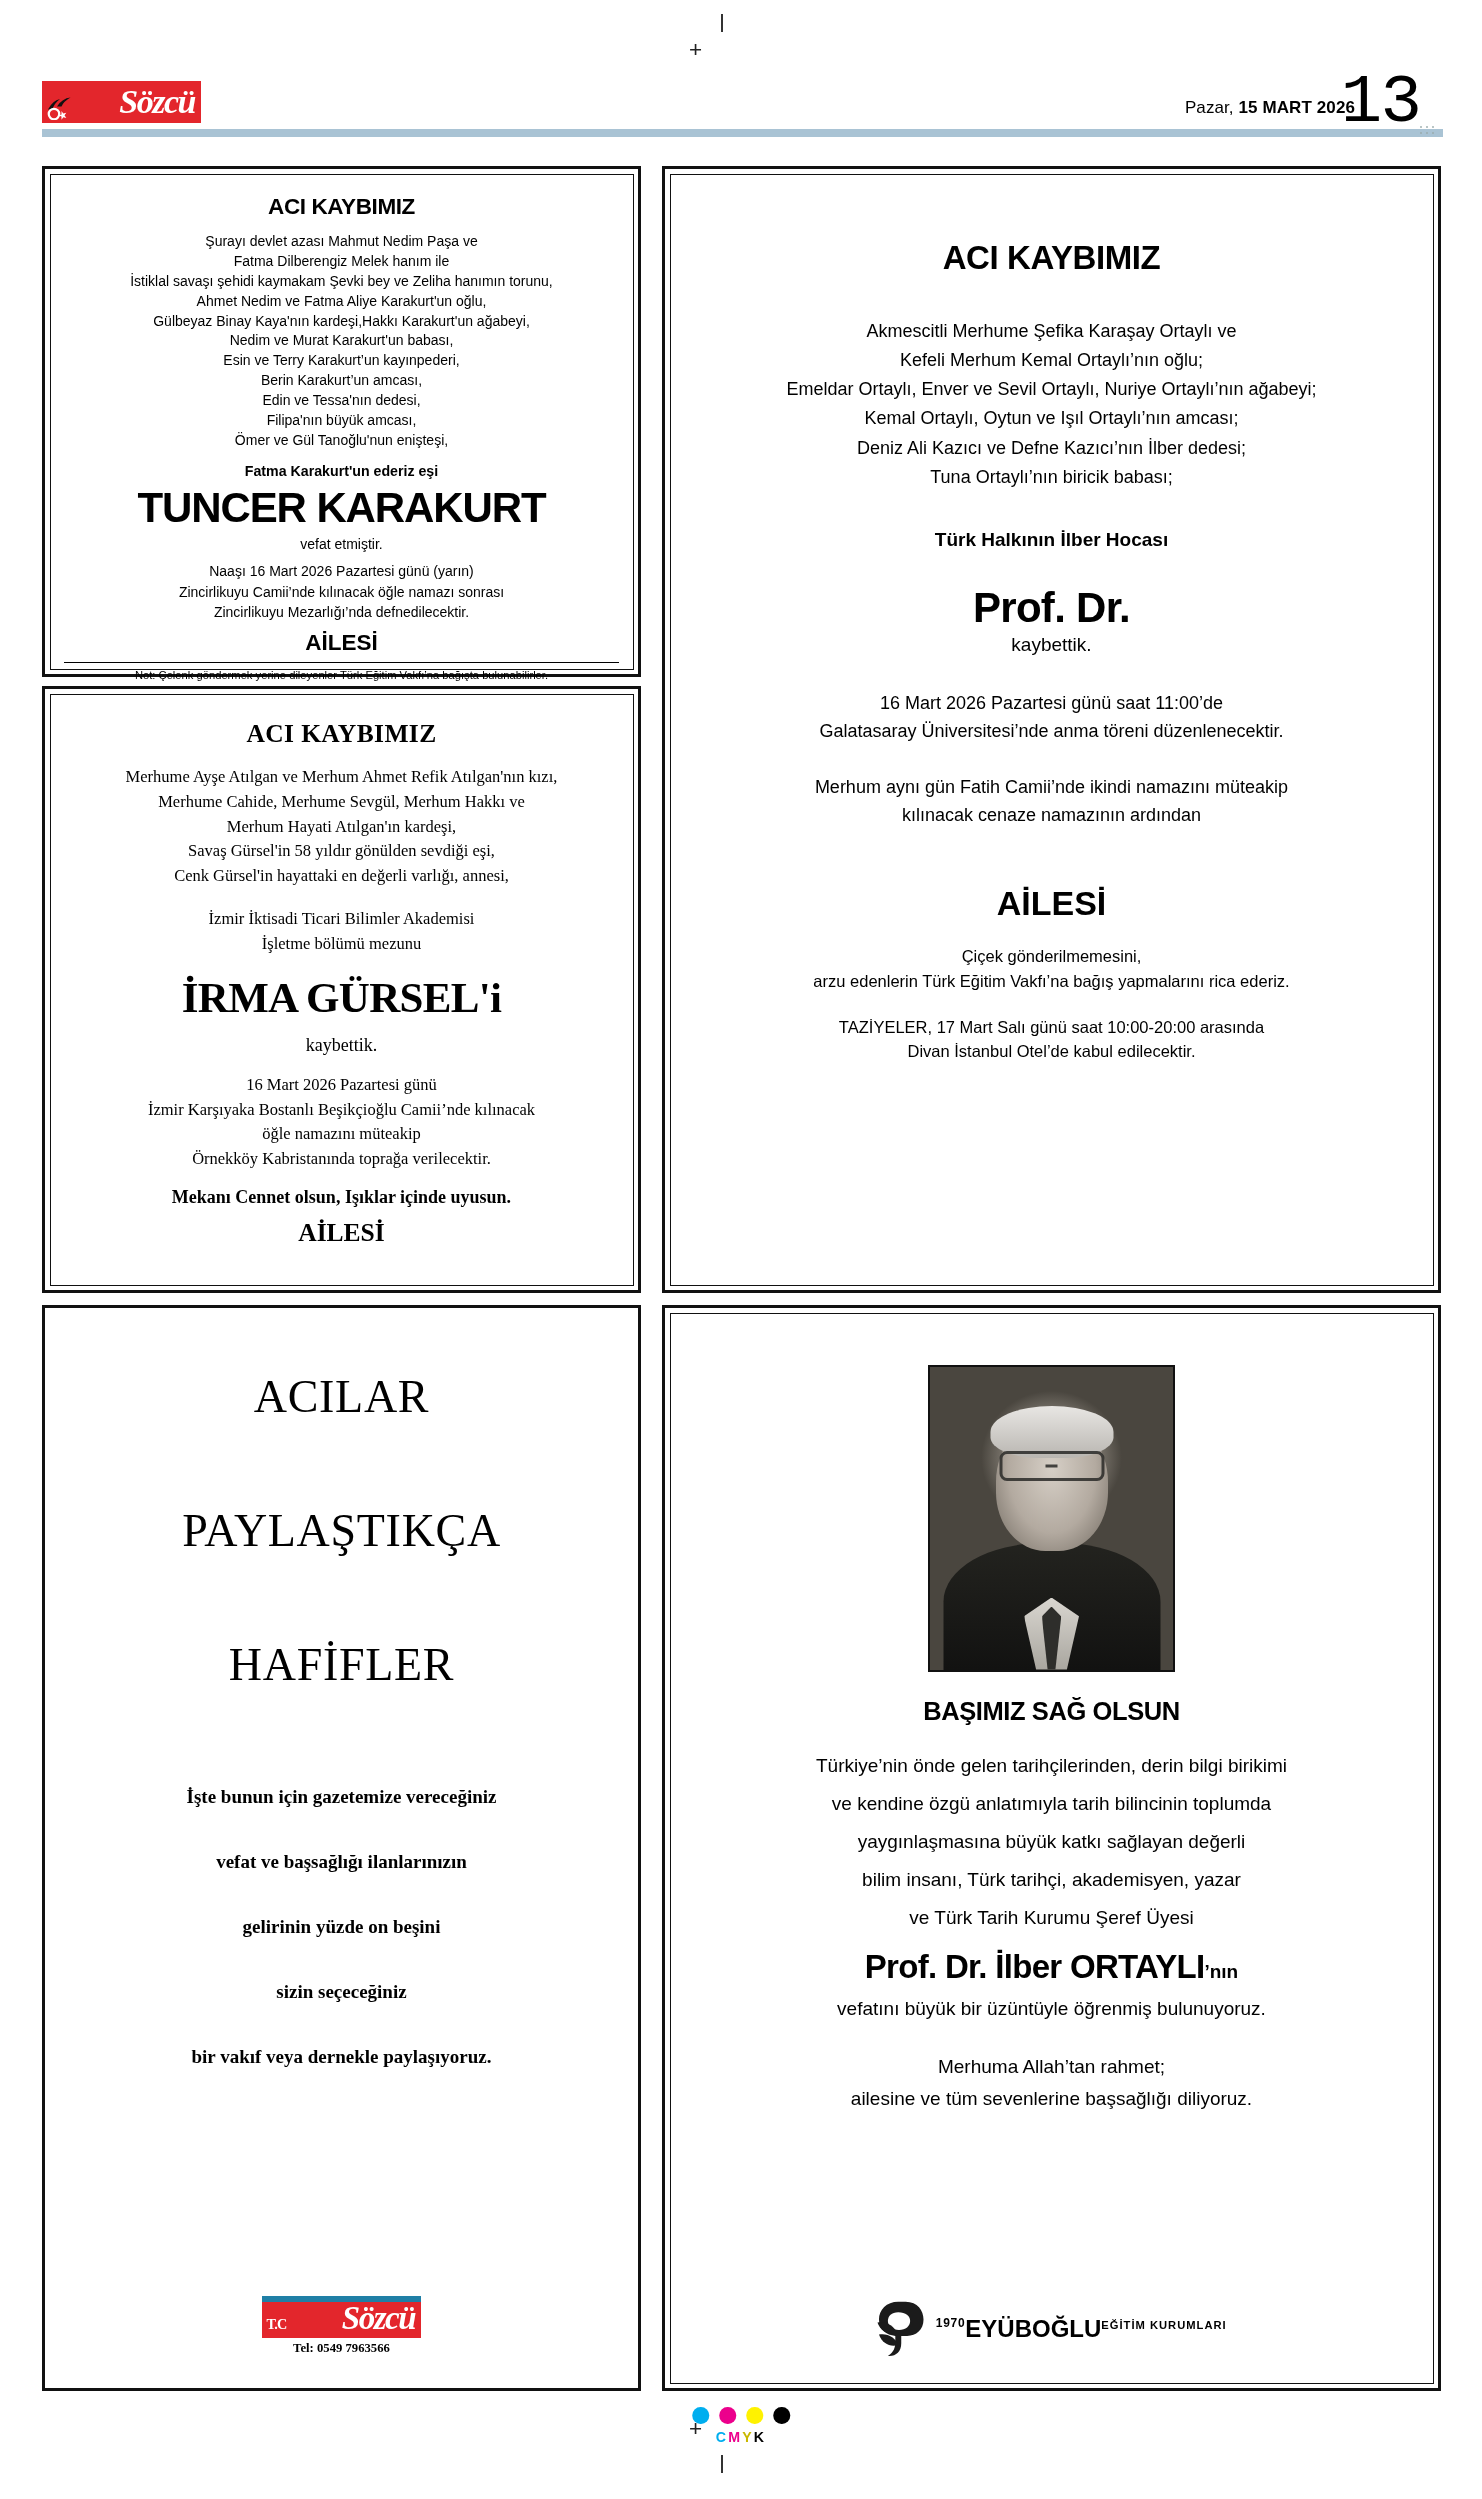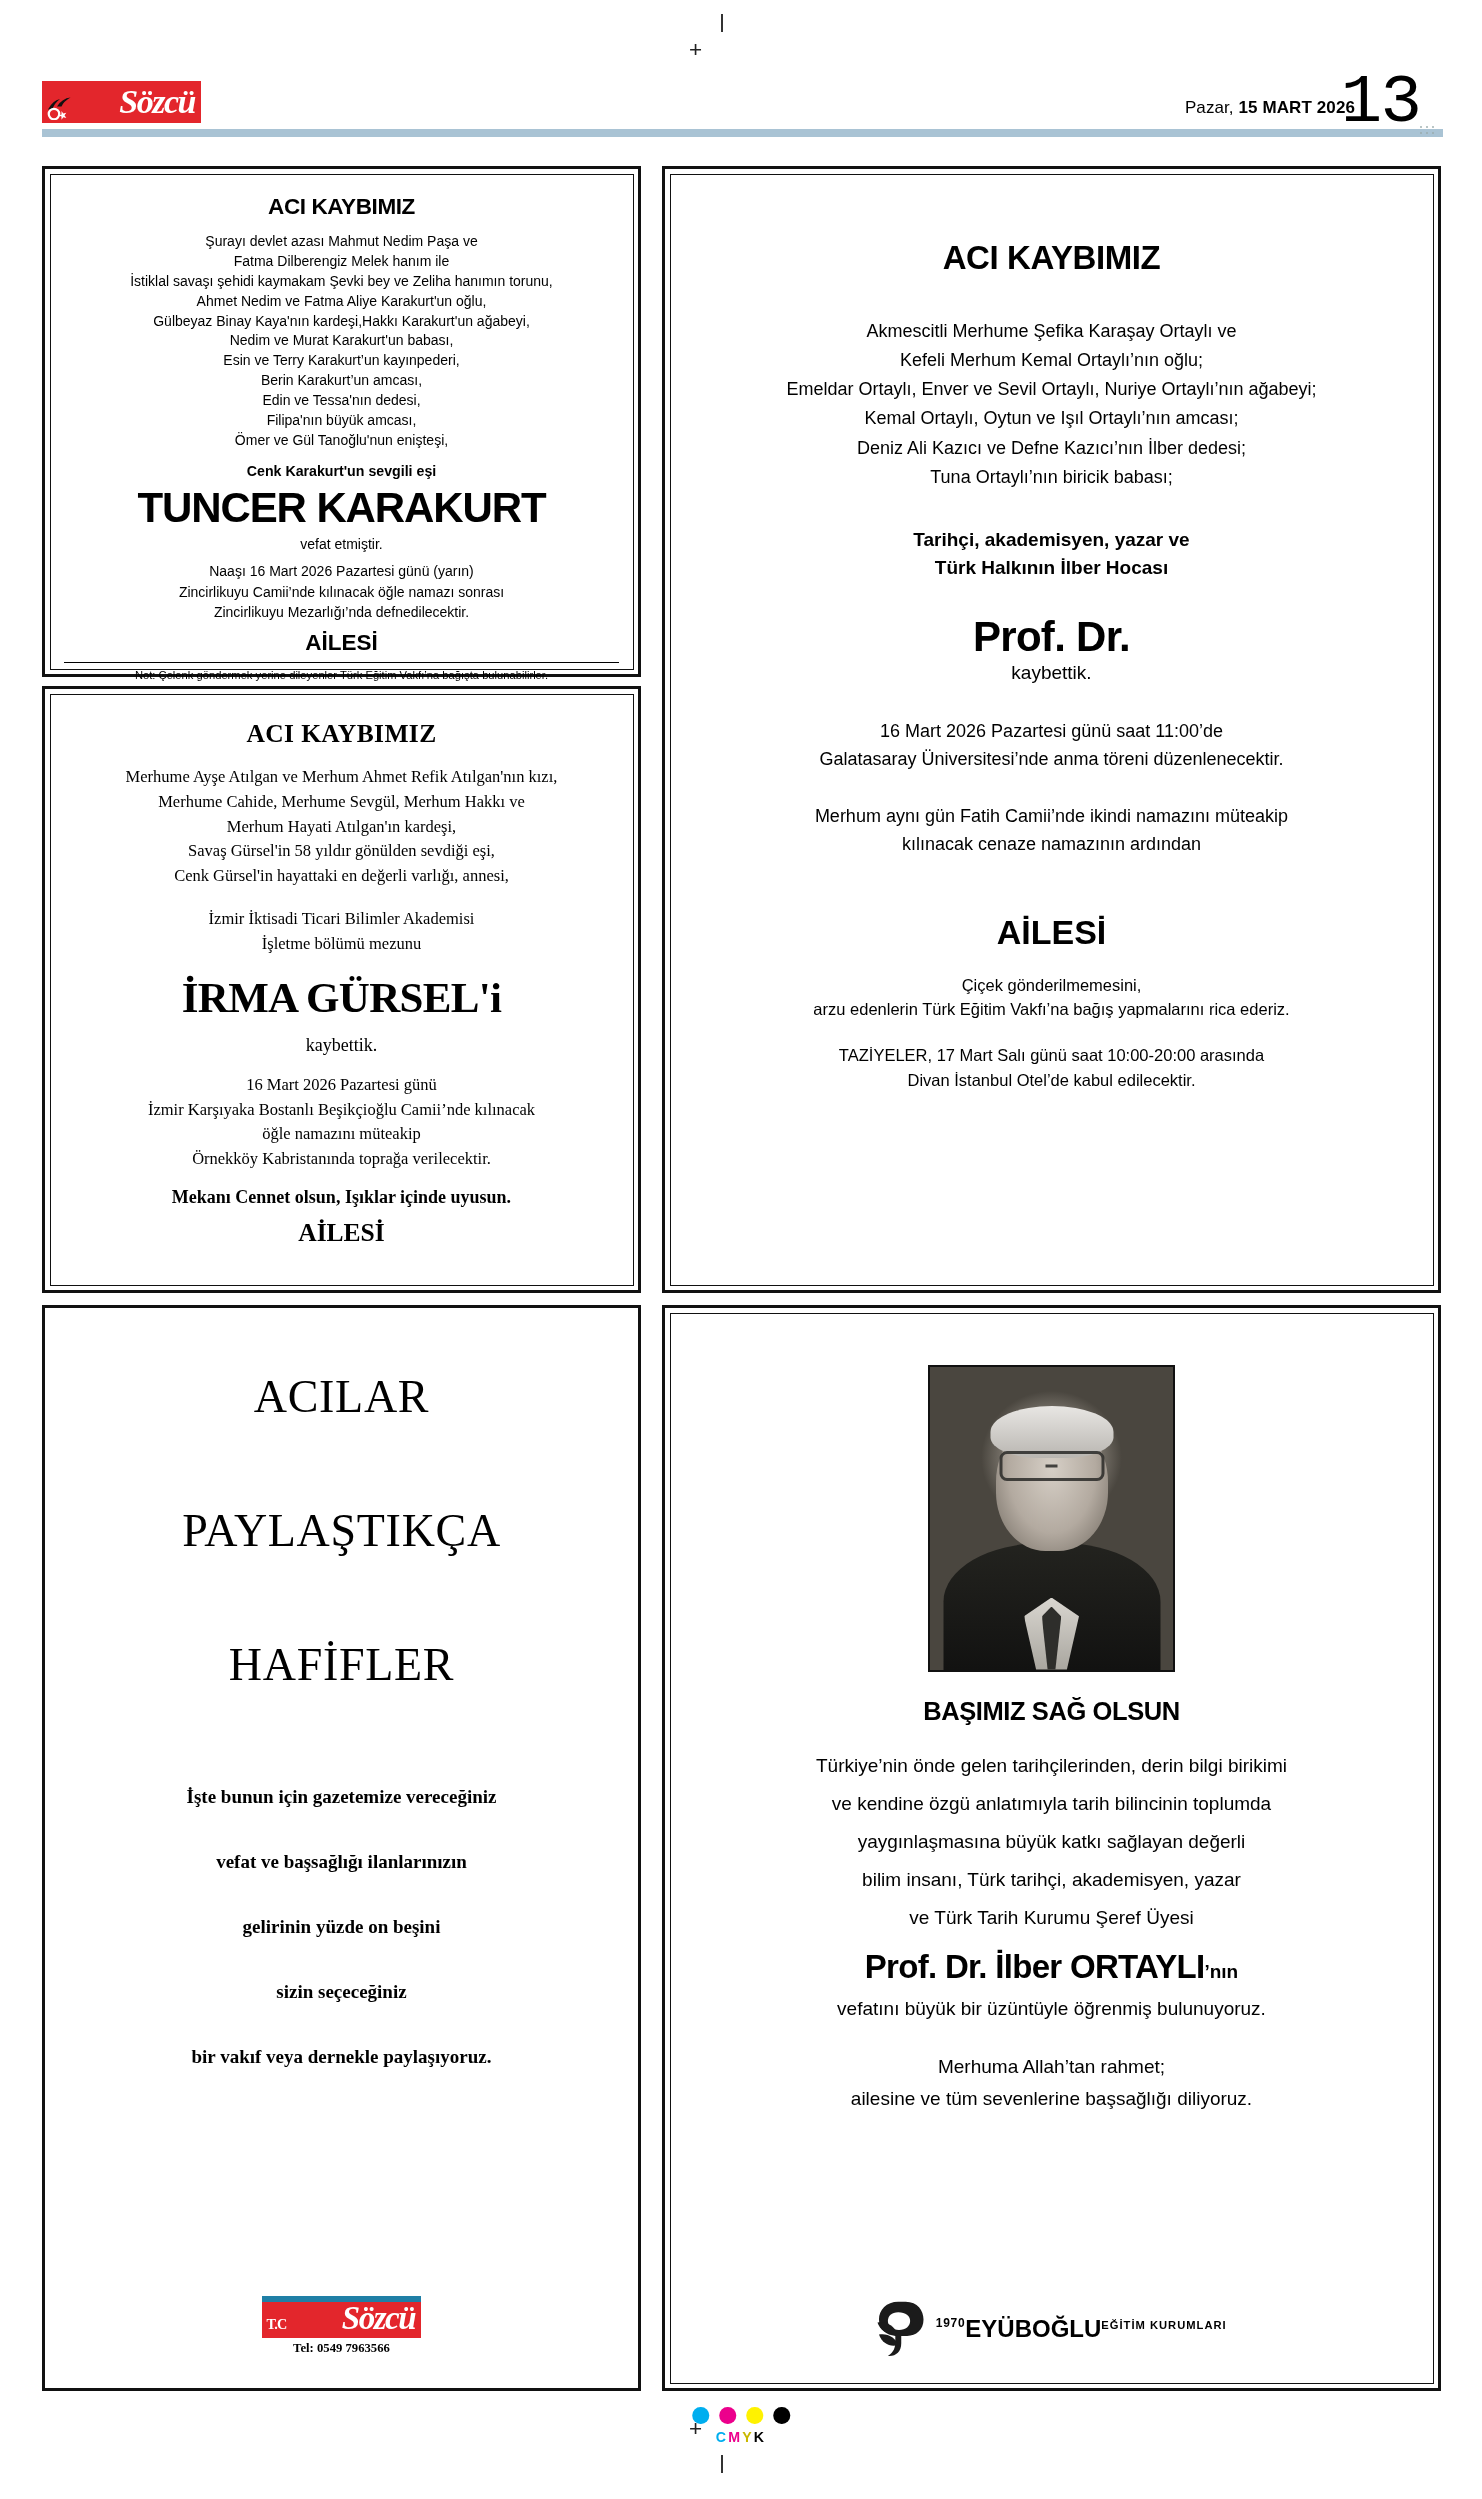--- a/index.html
+++ b/index.html
@@ -211,21 +211,21 @@
         <div>İstiklal savaşı şehidi kaymakam Şevki bey ve Zeliha hanımın torunu,</div>
         <div>Ahmet Nedim ve Fatma Aliye Karakurt'un oğlu,</div>
         <div>Gülbeyaz Binay Kaya'nın kardeşi,Hakkı Karakurt'un ağabeyi,</div>
         <div>Nedim ve Murat Karakurt'un babası,</div>
         <div>Esin ve Terry Karakurt’un kayınpederi,</div>
         <div>Berin Karakurt’un amcası,</div>
         <div>Edin ve Tessa'nın dedesi,</div>
         <div>Filipa'nın büyük amcası,</div>
         <div>Ömer ve Gül Tanoğlu'nun enişteşi,</div>
       </div>
-      <div class="spouse">Cenk Karakurt'un sevgili eşi</div>
+      <div class="spouse">Fatma Karakurt'un ederiz eşi</div>
       <div class="bigname">TUNCER KARAKURT</div>
       <div class="vefat">vefat etmiştir.</div>
       <div class="detail">
         <div>Naaşı 16 Mart 2026 Pazartesi günü (yarın)</div>
         <div>Zincirlikuyu Camii’nde kılınacak öğle namazı sonrası</div>
         <div>Zincirlikuyu Mezarlığı’nda defnedilecektir.</div>
       </div>
       <div class="ailesi">AİLESİ</div>
       <div class="note">Not: Çelenk göndermek yerine dileyenler Türk Eğitim Vakfı’na bağışta bulunabilirler.</div>
     </div>
@@ -263,21 +263,20 @@
       <div class="hdr">ACI KAYBIMIZ</div>
       <div class="body">
         <div>Akmescitli Merhume Şefika Karaşay Ortaylı ve</div>
         <div>Kefeli Merhum Kemal Ortaylı’nın oğlu;</div>
         <div>Emeldar Ortaylı, Enver ve Sevil Ortaylı, Nuriye Ortaylı’nın ağabeyi;</div>
         <div>Kemal Ortaylı, Oytun ve Işıl Ortaylı’nın amcası;</div>
         <div>Deniz Ali Kazıcı ve Defne Kazıcı’nın İlber dedesi;</div>
         <div>Tuna Ortaylı’nın biricik babası;</div>
       </div>
       <div class="title2">
-        <div>Tarihçi, akademisyen, yazar ve</div>
         <div>Türk Halkının İlber Hocası</div>
       </div>
       <div class="profdr">Prof. Dr.</div>
       <div class="kaybettik">kaybettik.</div>
       <div class="detail">
         <div>16 Mart 2026 Pazartesi günü saat 11:00’de</div>
         <div>Galatasaray Üniversitesi’nde anma töreni düzenlenecektir.</div>
       </div>
       <div class="detail">
         <div>Merhum aynı gün Fatih Camii’nde ikindi namazını müteakip</div>

